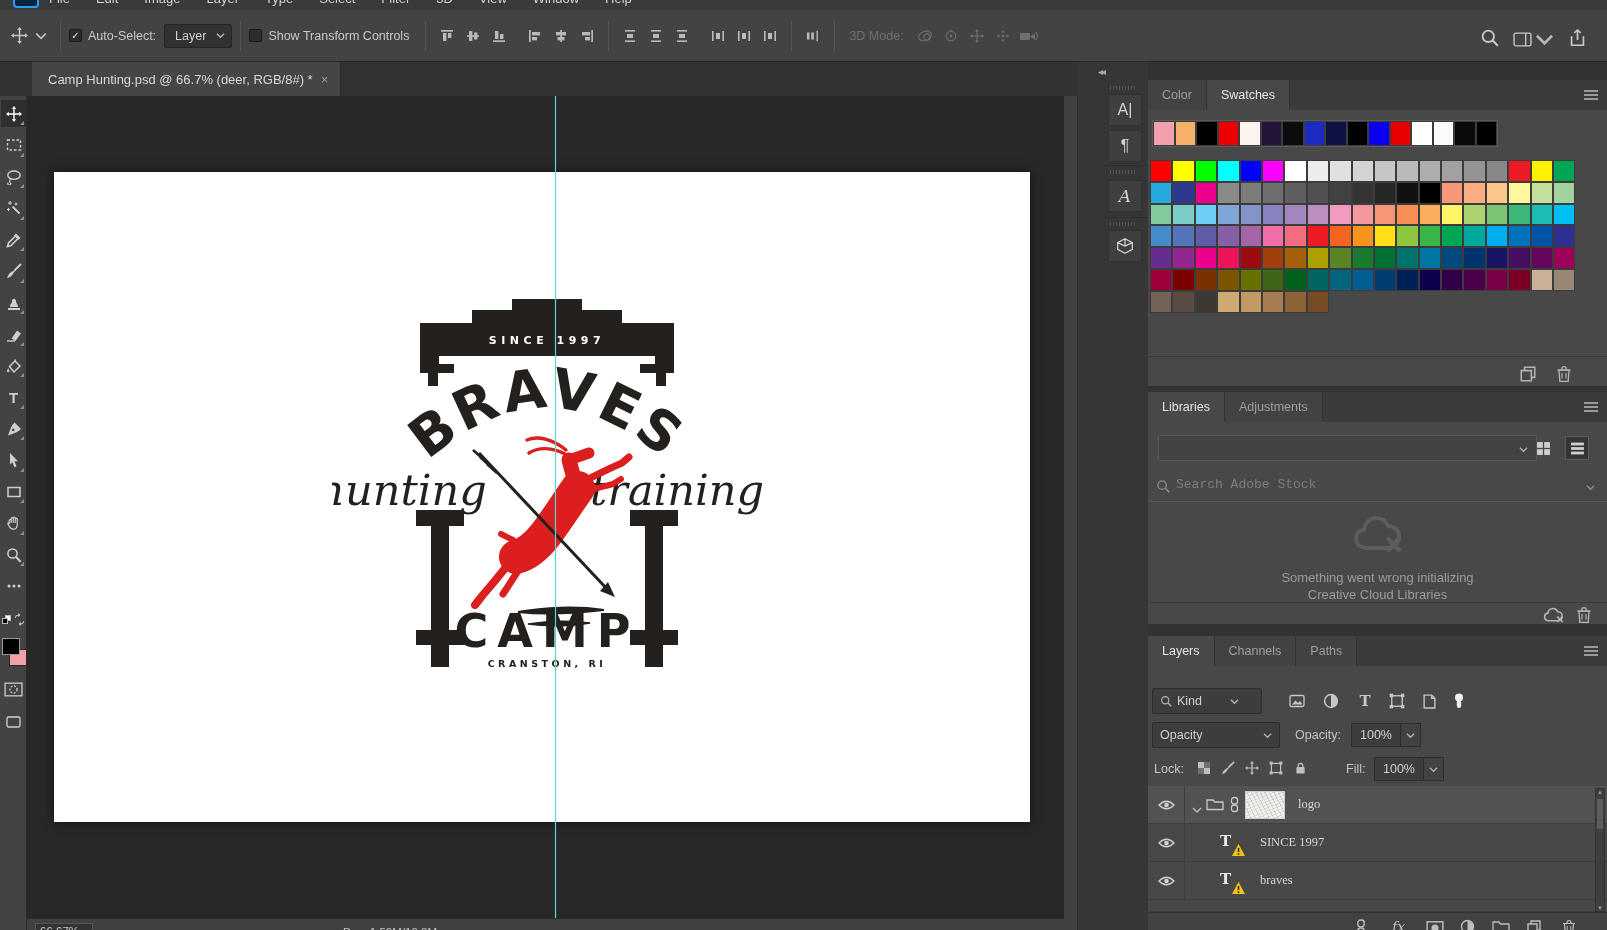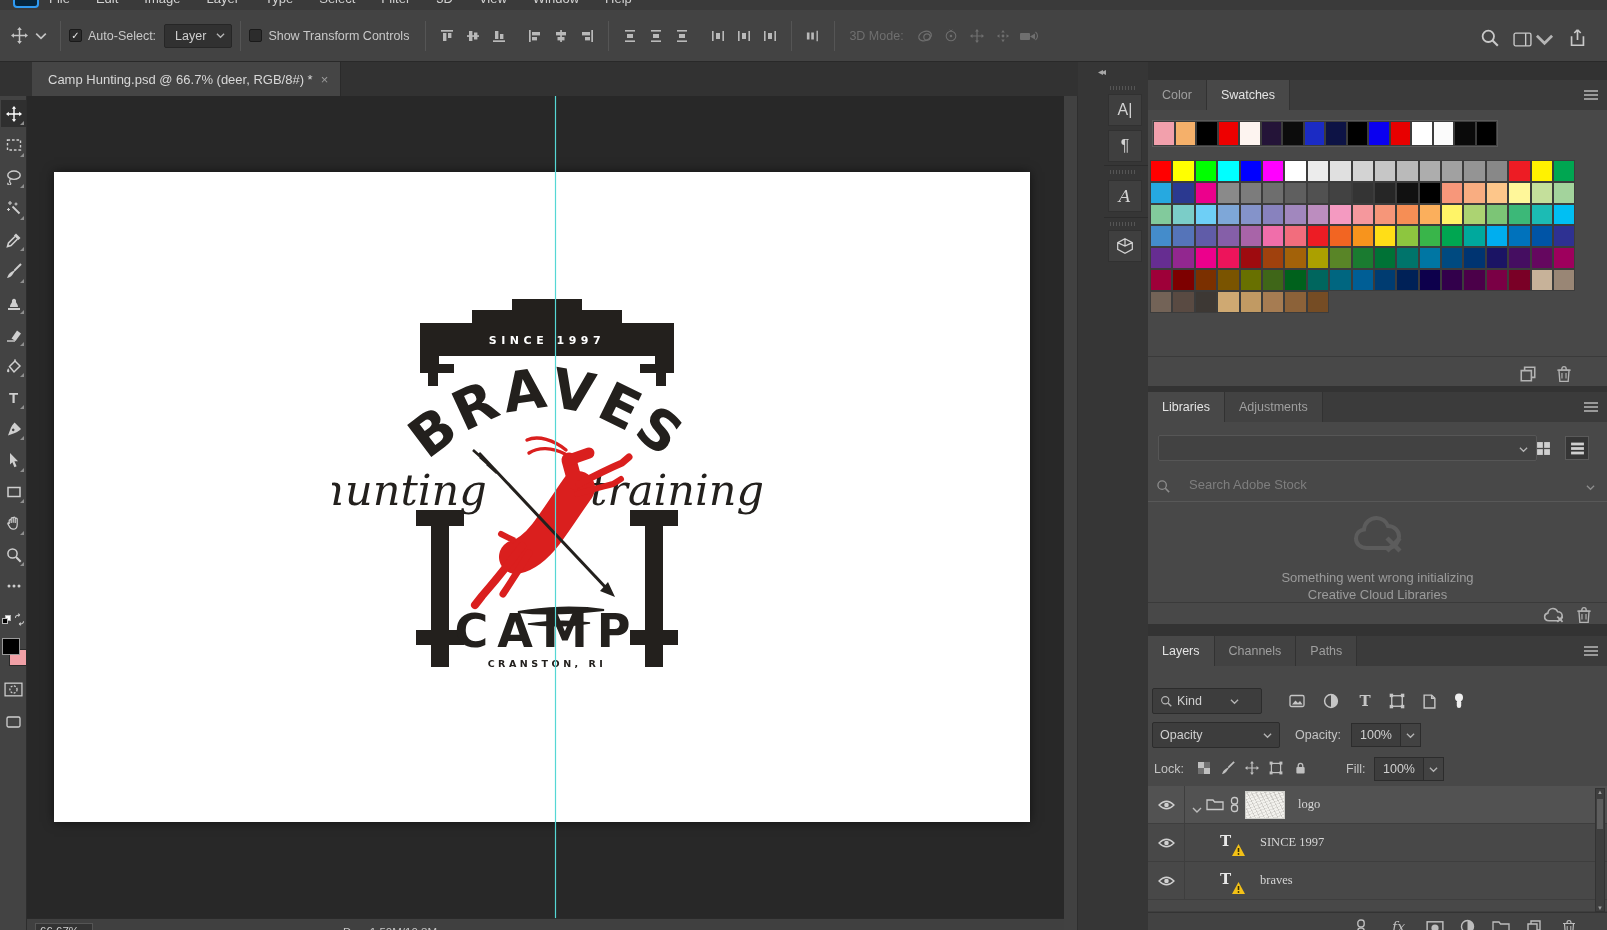--- a/index.html
+++ b/index.html
@@ -93,21 +93,21 @@
 
   
   .lib-select{position:absolute;left:10px;top:43px;width:379px;height:26px;background:#424242;border:1px solid #565656;
     border-radius:2px;}
   .lib-select .chev{position:absolute;right:8px;top:9px;}
   .view-ic{position:absolute;top:44px;width:24px;height:24px;color:#cfcfcf;display:flex;align-items:center;justify-content:center;}
   .view-ic svg{width:15px;height:15px;}
   .view-ic.on{background:#353535;border:1px solid #5a5a5a;}
   #lib-search{position:absolute;left:0;top:80px;width:100%;height:30px;border-bottom:1px solid #585858;}
   #lib-search input{position:absolute;left:26px;top:4px;width:330px;background:transparent;border:none;outline:none;
-    font-size:13px;color:#9a9a9a;font-family:Liberation Sans, sans-serif;margin-left:13px;}
+    font-size:13px;color:#9a9a9a;font-family:Liberation Mono, monospace;}
   #lib-search input::placeholder{color:#7e7e7e;}
   #cloud-x{position:absolute;left:205px;top:118px;width:52px;height:48px;color:#5c5c5c;}
   .lib-err{position:absolute;width:100%;text-align:center;font-size:13px;color:#9b9b9b;}
 
   
   .fld{position:absolute;height:26px;background:#3d3d3d;border:1px solid #2c2c2c;border-radius:2px;display:flex;
     align-items:center;font-size:12.5px;color:#d0d0d0;}
   .lyr-ficon{position:absolute;top:54px;width:22px;height:22px;color:#c6c6c6;display:flex;align-items:center;justify-content:center;}
   .lyr-ficon svg{width:16px;height:16px;}
   .lbl{position:absolute;font-size:12.5px;color:#c4c4c4;white-space:nowrap;}

